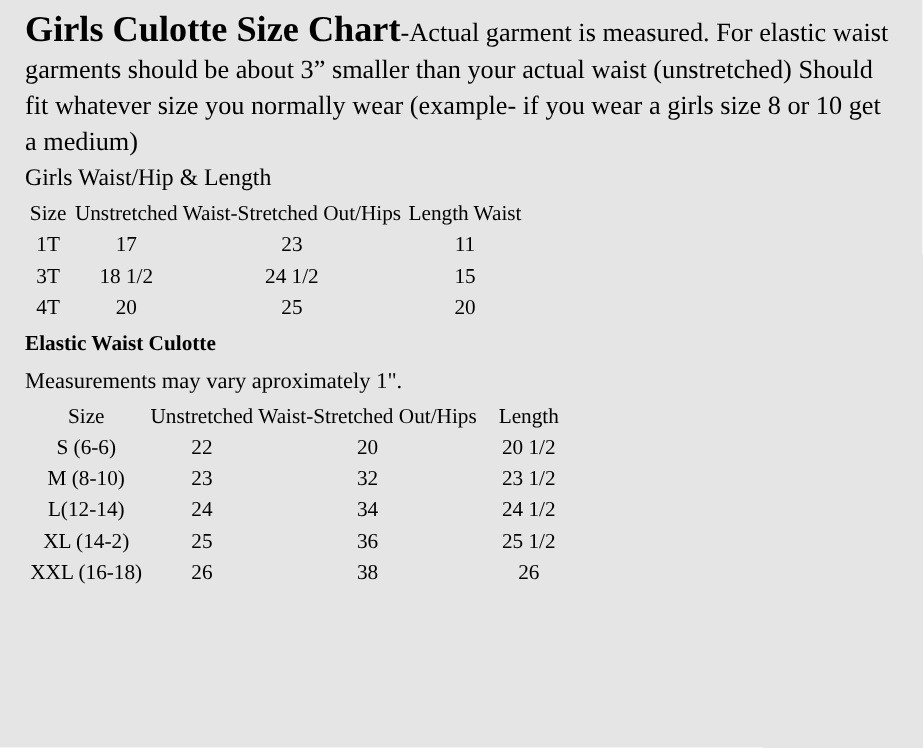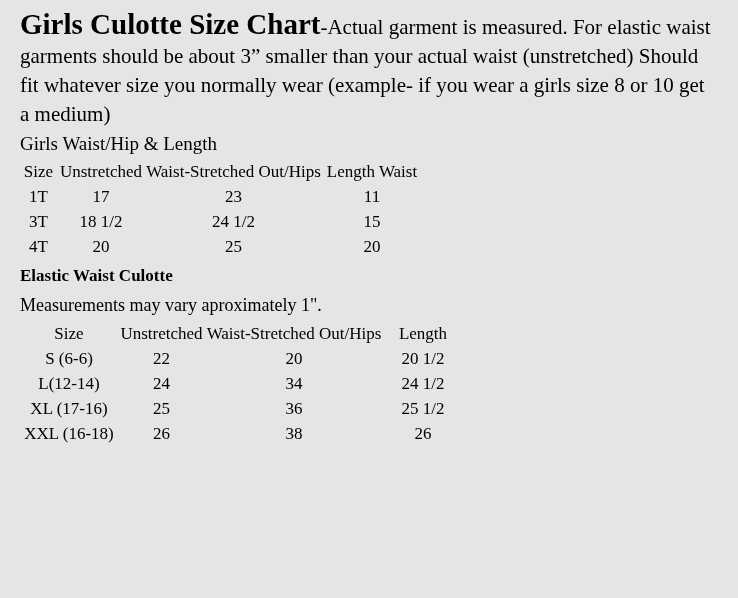--- a/index.html
+++ b/index.html
@@ -136,27 +136,33 @@
         </tr>
       </thead>
       <tbody>
         <tr>
           <td>S (6-6)</td>
           <td>22</td>
           <td>20</td>
           <td>20 1/2</td>
         </tr>
         <tr>
+          <td>M (8-10)</td>
+          <td>23</td>
+          <td>32</td>
+          <td>23 1/2</td>
+        </tr>
+        <tr>
           <td>L(12-14)</td>
           <td>24</td>
           <td>34</td>
           <td>24 1/2</td>
         </tr>
         <tr>
-          <td>XL (17-16)</td>
+          <td>XL (14-2)</td>
           <td>25</td>
           <td>36</td>
           <td>25 1/2</td>
         </tr>
         <tr>
           <td>XXL (16-18)</td>
           <td>26</td>
           <td>38</td>
           <td>26</td>
         </tr>

